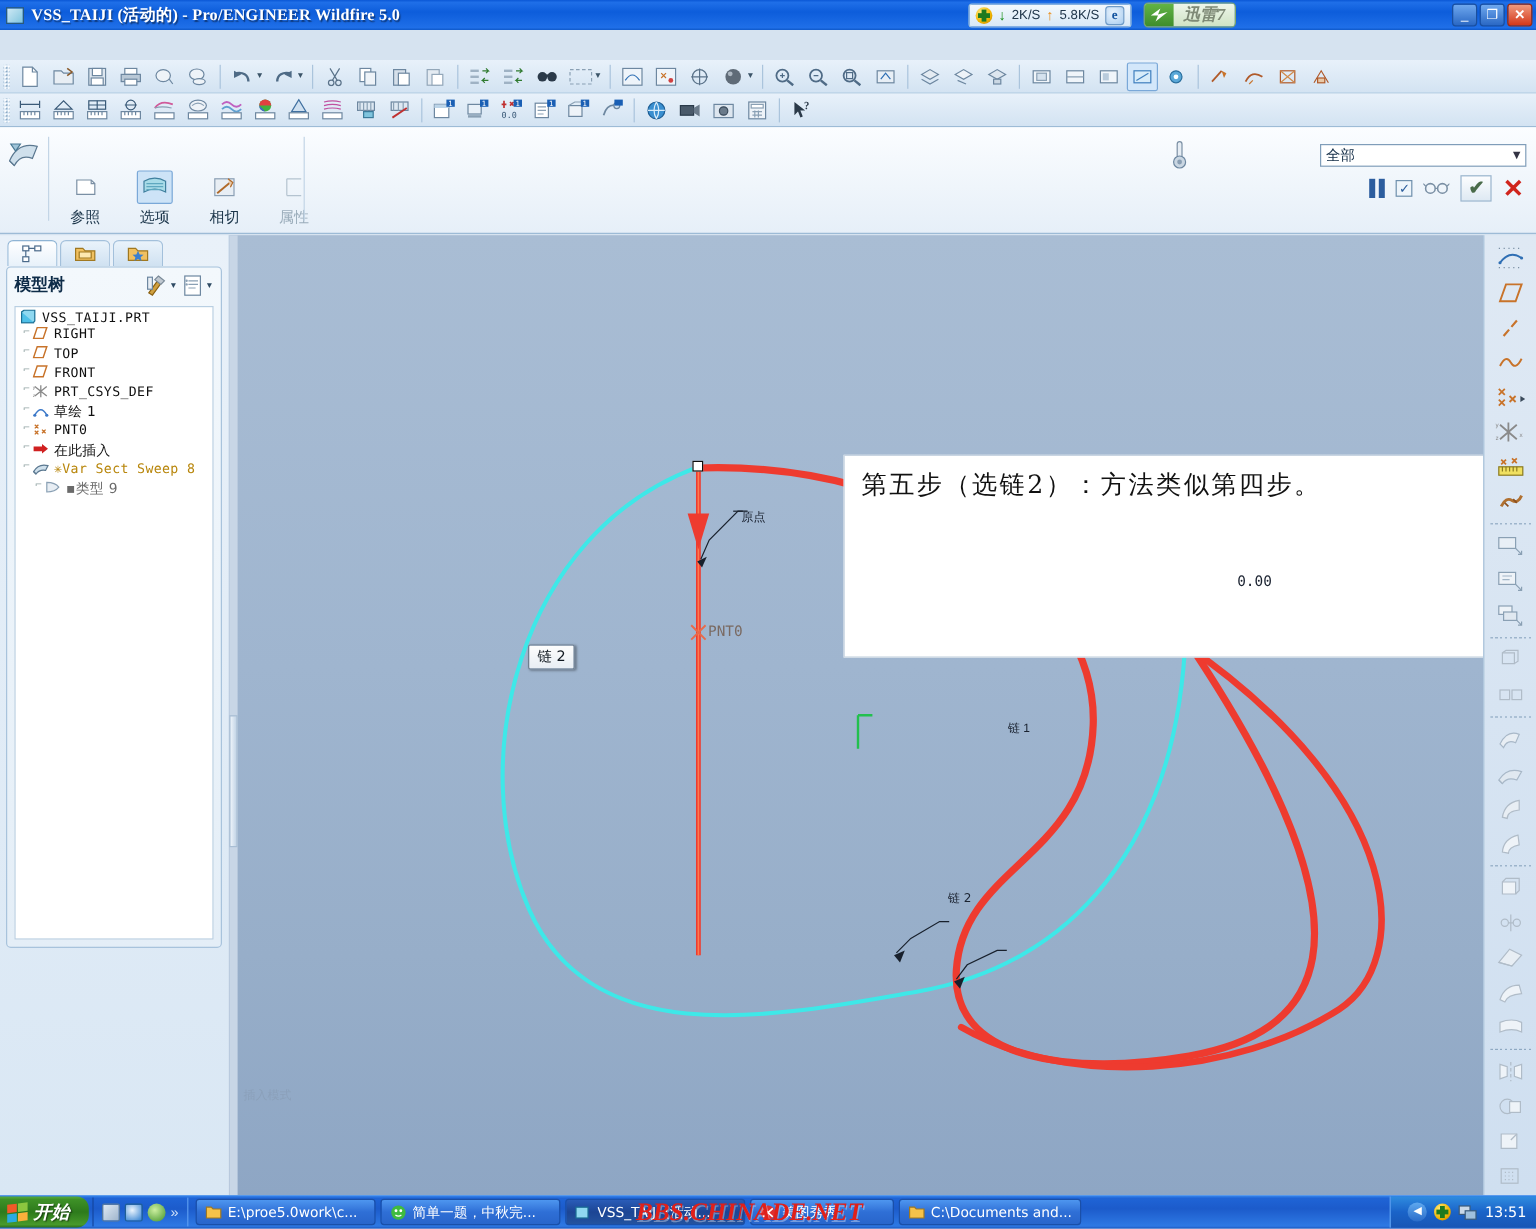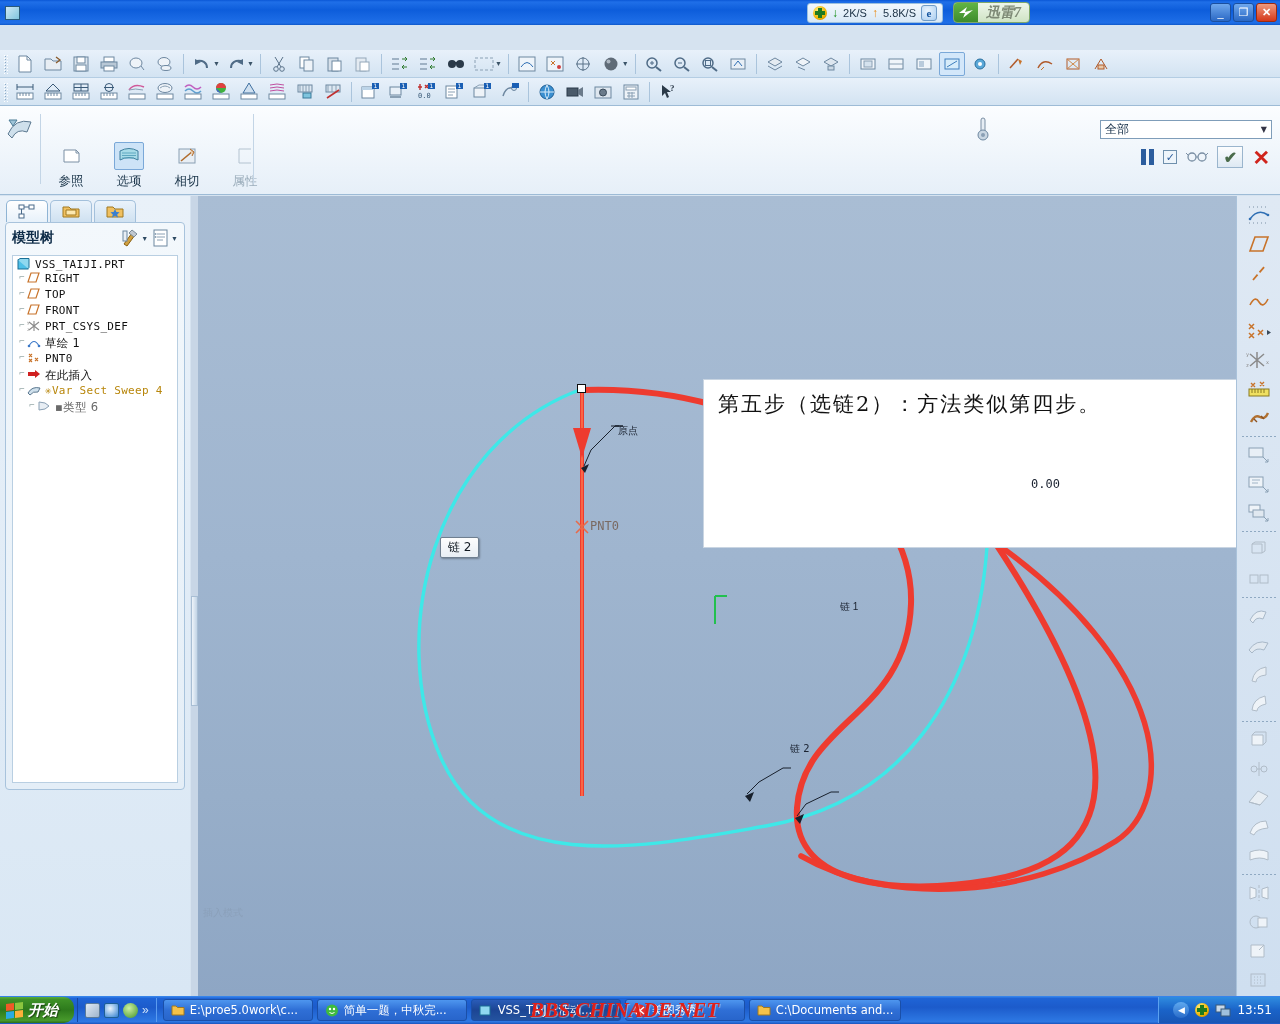--- a/index.html
+++ b/index.html
@@ -258,20 +258,21 @@
   }
   svg{display:block;}
 </style>
 </head>
 <body>
 
 <div class="app">
 
   <div class="titlebar">
     <div class="tb-icon"></div>
+    <div class="tb-title">VSS_TAIJI (活动的) - Pro/ENGINEER Wildfire 5.0</div>
     <div class="tb-spacer"></div>
 
     <div class="net-widget">
       <div class="net-ball"></div>
       <span class="arr-d">↓</span>
       <span>2K/S</span>
       <span class="arr-u">↑</span>
       <span>5.8K/S</span>
       <span class="ie-badge">e</span>
     </div>
@@ -950,31 +951,31 @@
       </div>
 
       <div class="tnode">
         <span class="gut">⌐</span>
         <span class="ic">
           <svg width="14" height="12" viewBox="0 0 14 12">
               <path d="M1 9 Q5 2 13 4 L11 8 Q6 7 3 11 Z" fill="#cfe0ec" stroke="#5b7890"></path>
               <path d="M1 9 L3 11" stroke="#5b7890"></path>
             </svg>
         </span>
-        <span class="tx" style="color:#b8860b;">✳Var Sect Sweep 4</span>
+        <span class="tx" style="color:#b8860b;">✳Var Sect Sweep 8</span>
       </div>
 
       <div class="tnode cn" style="padding-left:14px;">
         <span class="gut">⌐</span>
         <span class="ic">
           <svg width="14" height="12" viewBox="0 0 14 12">
               <path d="M2 2 Q9 2 12 6 Q9 10 2 10 Z" fill="#e8eef4" stroke="#8aa0b4"></path>
             </svg>
         </span>
-        <span class="tx" style="color:#6a6a6a;">▪类型 6</span>
+        <span class="tx" style="color:#6a6a6a;">▪类型 9</span>
       </div>
     </div>
   </div>
 
   <div class="viewport">
 
     <div class="vp-scroll">
         <i></i>
       </div>
 

